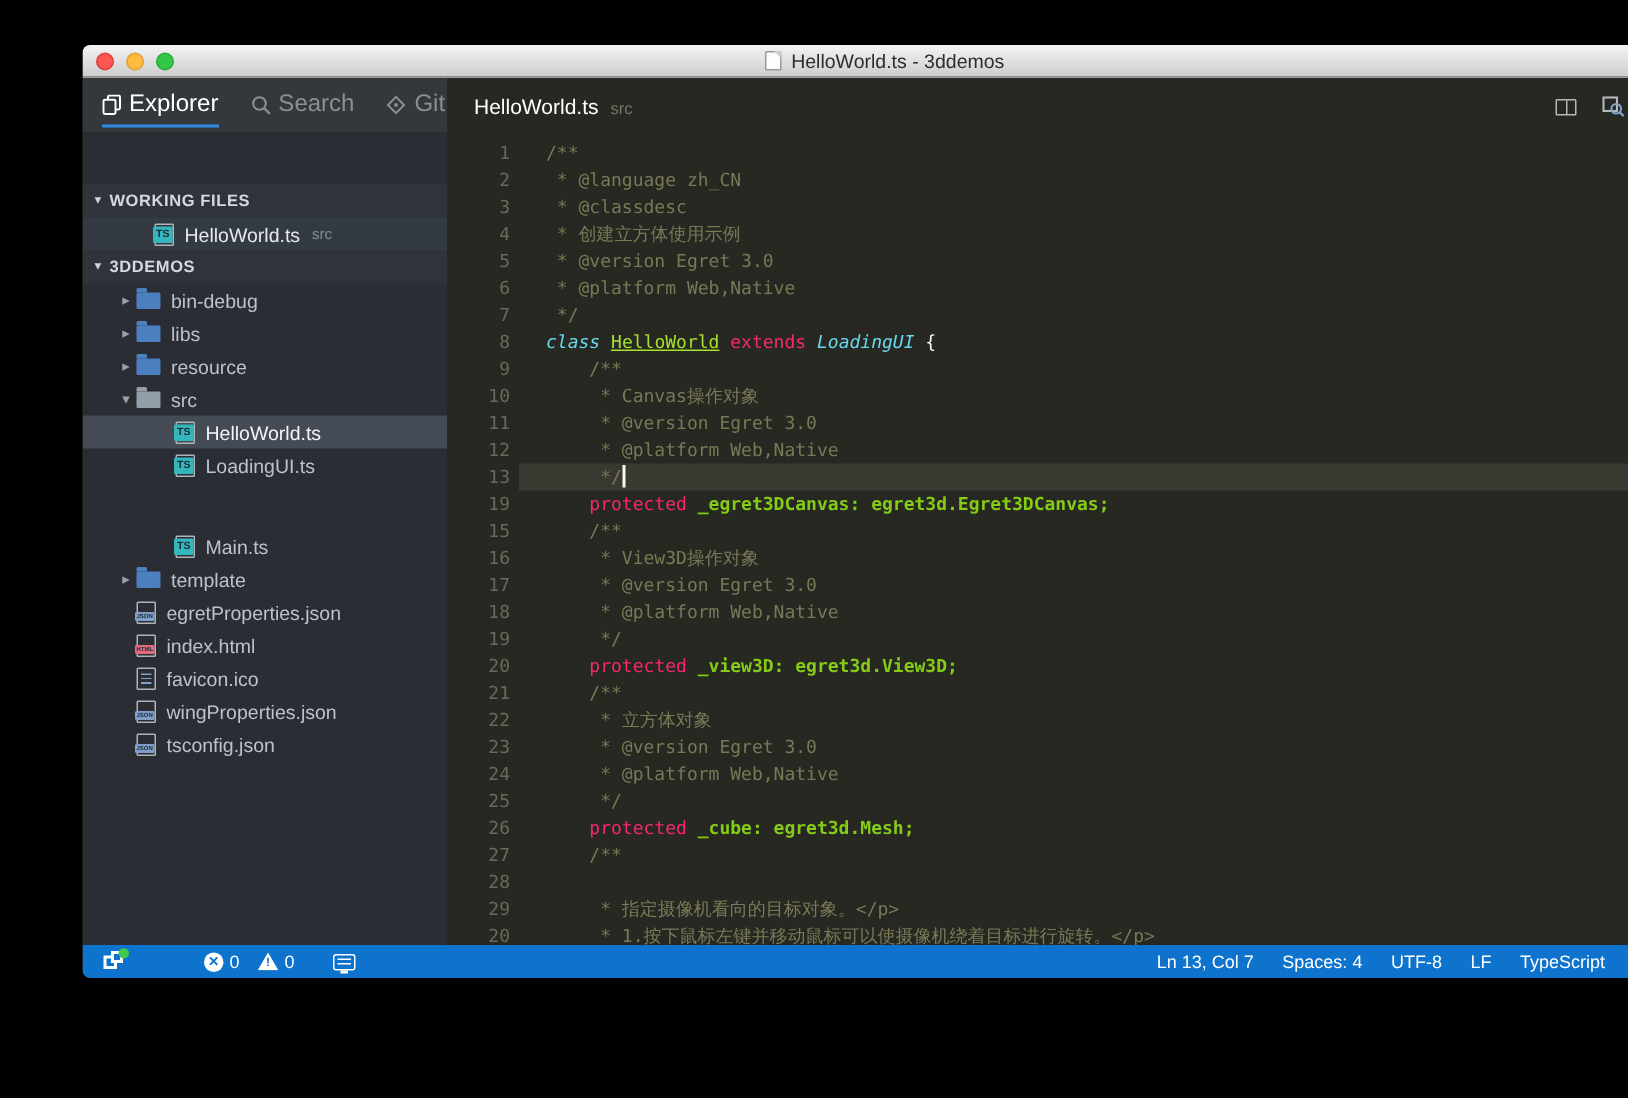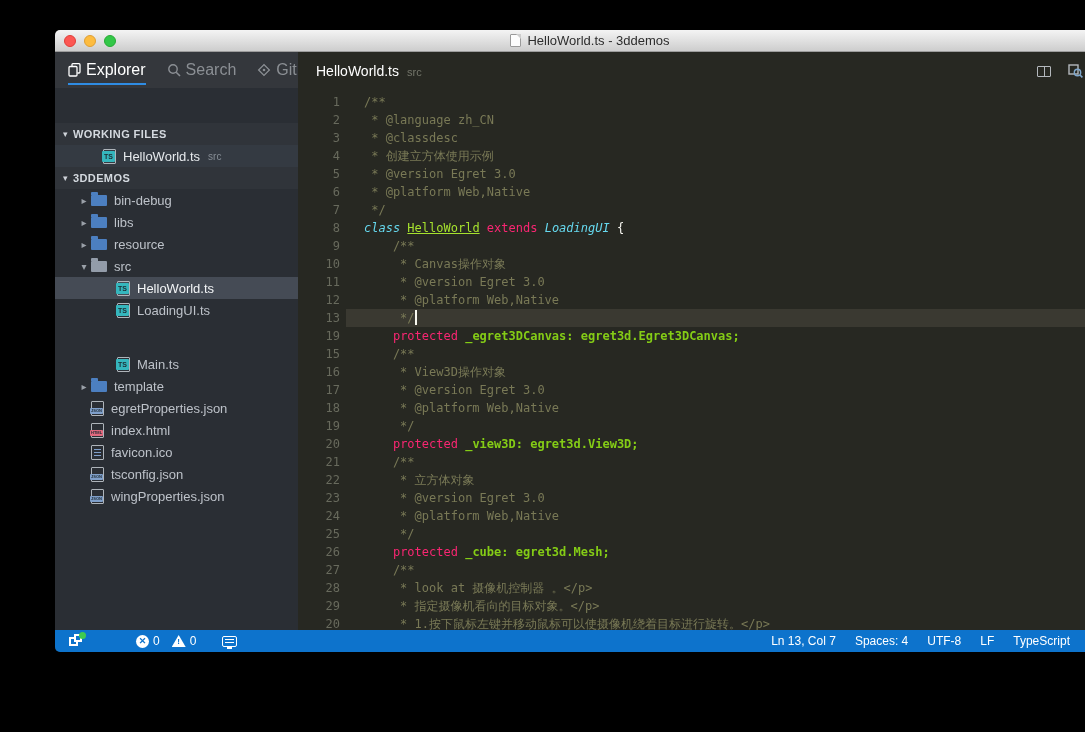--- a/index.html
+++ b/index.html
@@ -240,28 +240,28 @@
               <span class="ficon">
                 <span class="lines"></span>
               </span>
               <span>favicon.ico</span>
             </div>
             <div class="row" style="padding-left: 22px;">
               <span class="arr"></span>
               <span class="ficon">
                 <span class="badge json">JSON</span>
               </span>
+              <span>wingProperties.json</span>
+            </div>
+            <div class="row" style="padding-left: 22px;">
+              <span class="arr"></span>
+              <span class="ficon">
+                <span class="badge json">JSON</span>
+              </span>
               <span>tsconfig.json</span>
-            </div>
-            <div class="row" style="padding-left: 22px;">
-              <span class="arr"></span>
-              <span class="ficon">
-                <span class="badge json">JSON</span>
-              </span>
-              <span>wingProperties.json</span>
             </div>
           </div>
       </div>
     </div>
 
     <div class="editor">
       <div class="tabbar">
         <div class="tab">
           <span class="tname">HelloWorld.ts</span>
           <span class="tdetail">src</span>
@@ -302,21 +302,21 @@
             <div class="code-line"><span class="ln">18</span><span class="lc"><span class="tok-c">     * @platform Web,Native</span></span></div>
             <div class="code-line"><span class="ln">19</span><span class="lc"><span class="tok-c">     */</span></span></div>
             <div class="code-line"><span class="ln">20</span><span class="lc"><span class="tok-p">    </span><span class="tok-k">protected</span><span class="tok-pb"> _view3D: egret3d.View3D;</span></span></div>
             <div class="code-line"><span class="ln">21</span><span class="lc"><span class="tok-c">    /**</span></span></div>
             <div class="code-line"><span class="ln">22</span><span class="lc"><span class="tok-c">     * 立方体对象</span></span></div>
             <div class="code-line"><span class="ln">23</span><span class="lc"><span class="tok-c">     * @version Egret 3.0</span></span></div>
             <div class="code-line"><span class="ln">24</span><span class="lc"><span class="tok-c">     * @platform Web,Native</span></span></div>
             <div class="code-line"><span class="ln">25</span><span class="lc"><span class="tok-c">     */</span></span></div>
             <div class="code-line"><span class="ln">26</span><span class="lc"><span class="tok-p">    </span><span class="tok-k">protected</span><span class="tok-pb"> _cube: egret3d.Mesh;</span></span></div>
             <div class="code-line"><span class="ln">27</span><span class="lc"><span class="tok-c">    /**</span></span></div>
-            <div class="code-line"><span class="ln">28</span><span class="lc"><span class="tok-c">     * look at 摄像机控制器 。&lt;/p&gt;</span></span></div>
+            <div class="code-line"><span class="ln">28</span></div>
             <div class="code-line"><span class="ln">29</span><span class="lc"><span class="tok-c">     * 指定摄像机看向的目标对象。&lt;/p&gt;</span></span></div>
             <div class="code-line"><span class="ln">20</span><span class="lc"><span class="tok-c">     * 1.按下鼠标左键并移动鼠标可以使摄像机绕着目标进行旋转。&lt;/p&gt;</span></span></div>
           </div>
         <div class="scrollbar">
           <div class="thumb"></div>
         </div>
       </div>
     </div>
   </div>
 

